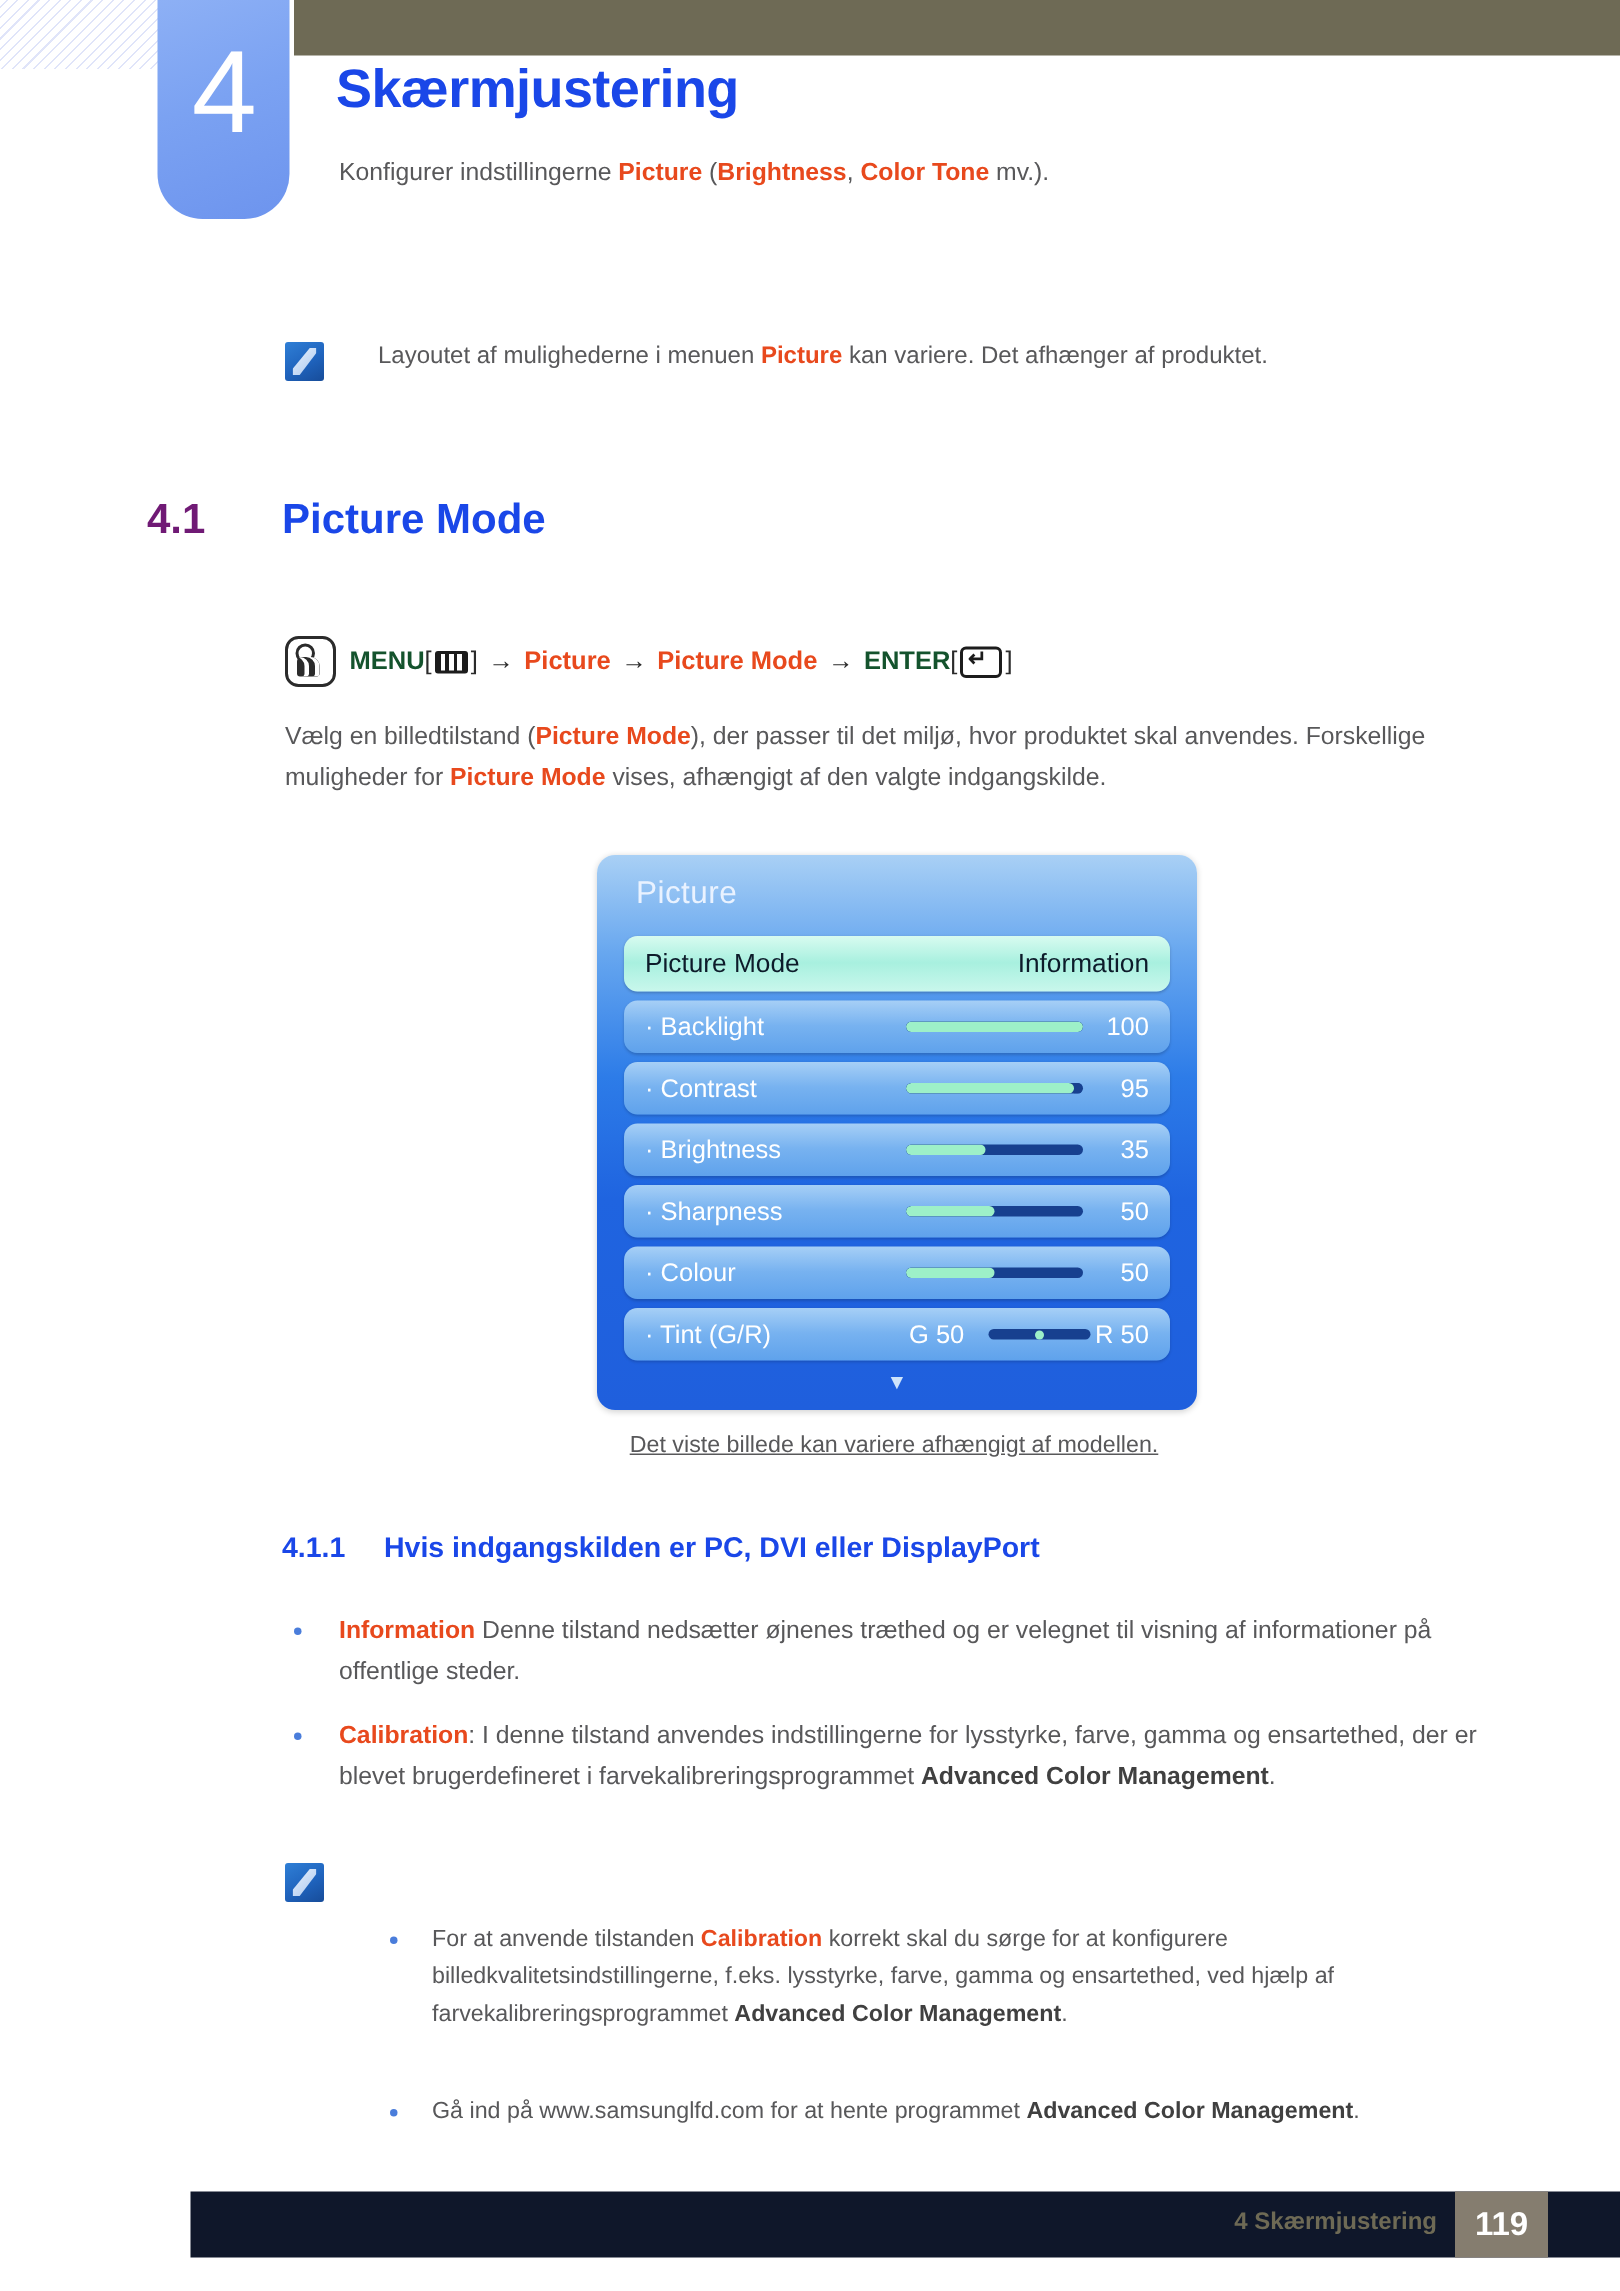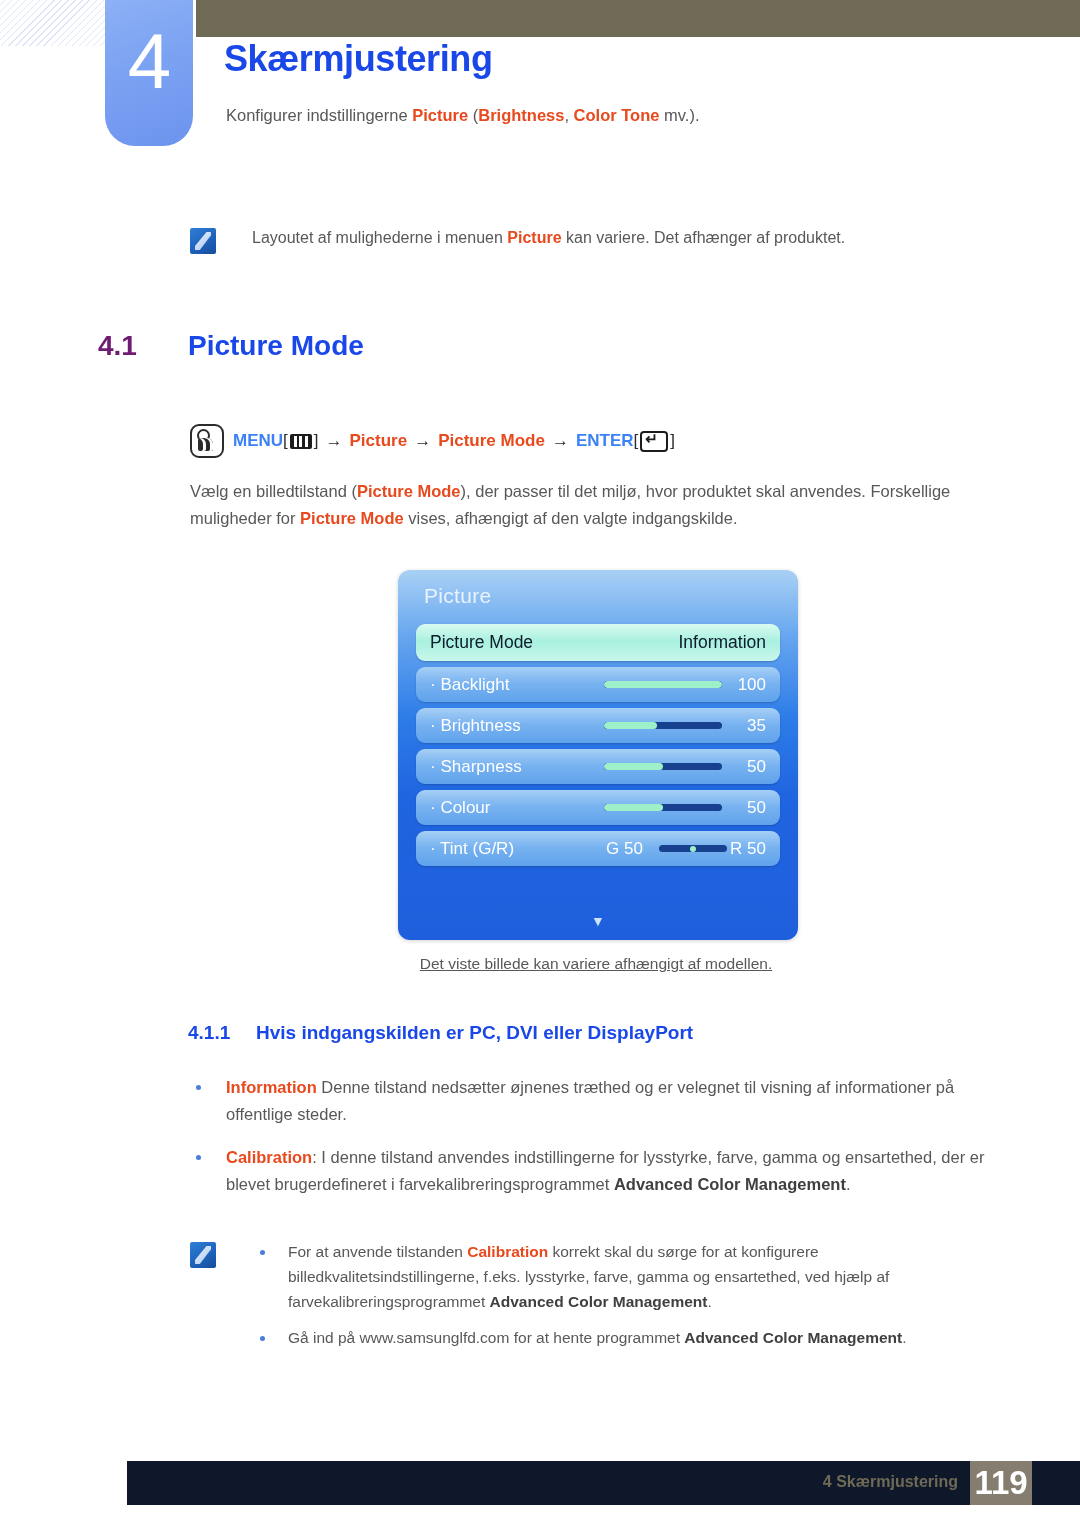--- a/index.html
+++ b/index.html
@@ -152,21 +152,21 @@
   }
   .touch-icon::after {
     content: "";
     position: absolute;
     left: 6px; top: 12px;
     width: 15px; height: 13px;
     background: #2b2b2b;
     border-radius: 3px 6px 2px 2px;
     box-shadow: inset -3px 0 0 #ffffff, inset -7px 0 0 #2b2b2b, inset -10px 0 0 #ffffff;
   }
-  .kw-gold { color: #3b82f6; }
+  .kw-gold { color: #14532d; }
   .kw-red  { color: #e8491d; }
   .arrow   { color: #2b2b2b; margin: 0 7px; font-weight: normal; }
   .brk     { color: #2b2b2b; font-weight: normal; }
   .menu-btn-icon {
     display: inline-block;
     width: 22px; height: 15px;
     background: #1c1c1c;
     border-radius: 2px;
     position: relative;
     vertical-align: -2px;
@@ -397,20 +397,21 @@
     margin-left: 36px;
     width: 750px;
   }
   .note-bullet {
     position: relative;
     padding-left: 36px;
     font-size: 15.5px;
     line-height: 1.6;
     color: #58585a;
     margin-bottom: 12px;
+    margin-top: 41px;
   }
   .note-bullet::before {
     content: "";
     position: absolute;
     left: 8px; top: 10px;
     width: 5px; height: 5px;
     border-radius: 50%;
     background: #4a7ddb;
   }
 
@@ -429,21 +430,21 @@
     font-size: 16px;
     font-weight: bold;
     color: #6e6a55;
   }
   .footer-page {
     position: absolute;
     right: 48px; top: 0;
     width: 62px; height: 44px;
     background: #857d6f;
     color: #ffffff;
-    font-size: 33px;
+    font-size: 22px;
     font-weight: bold;
     display: flex;
     align-items: center;
     justify-content: center;
   }
 </style>
 </head>
 <body>
 
 <div class="hatch"></div>
@@ -494,20 +495,28 @@
     </div>
 
     <div class="osd-row normal">
       <span class="osd-label">· Backlight</span>
       <span class="osd-slider">
           <span class="fill" style="width:100%"></span>
         </span>
       <span class="osd-num">100</span>
     </div>
 
+    <div class="osd-row normal">
+      <span class="osd-label">· Contrast</span>
+      <span class="osd-slider">
+          <span class="fill" style="width:95%"></span>
+          <span class="knob" style="left:95%"></span>
+        </span>
+      <span class="osd-num">95</span>
+    </div>
 
     <div class="osd-row normal">
       <span class="osd-label">· Brightness</span>
       <span class="osd-slider">
           <span class="fill" style="width:45%"></span>
         </span>
       <span class="osd-num">35</span>
     </div>
 
     <div class="osd-row normal">

